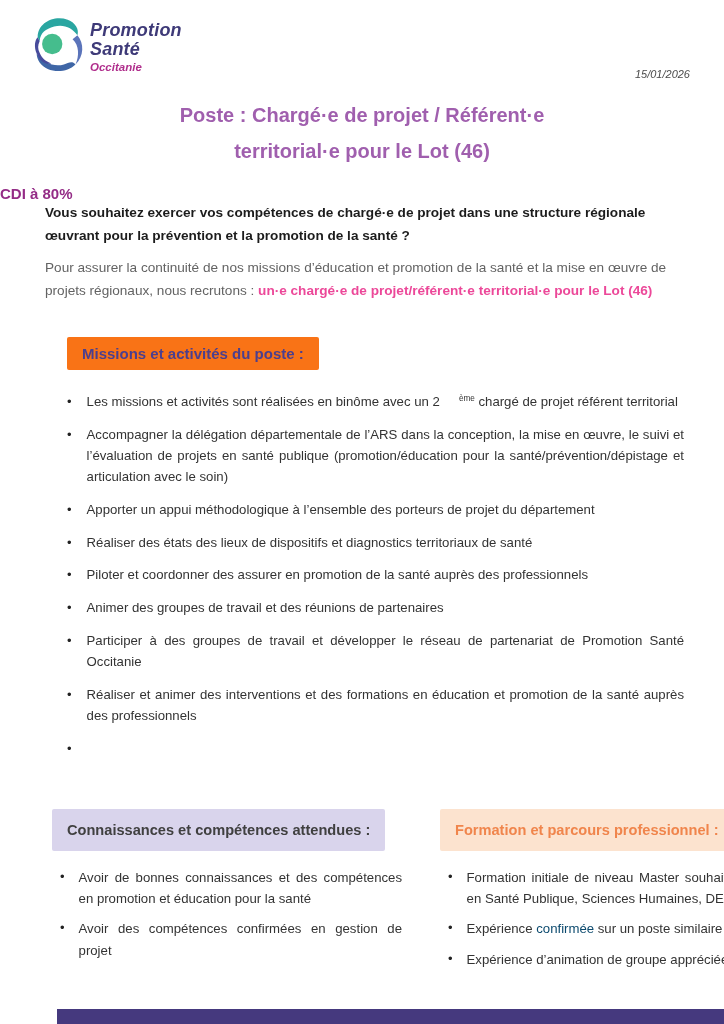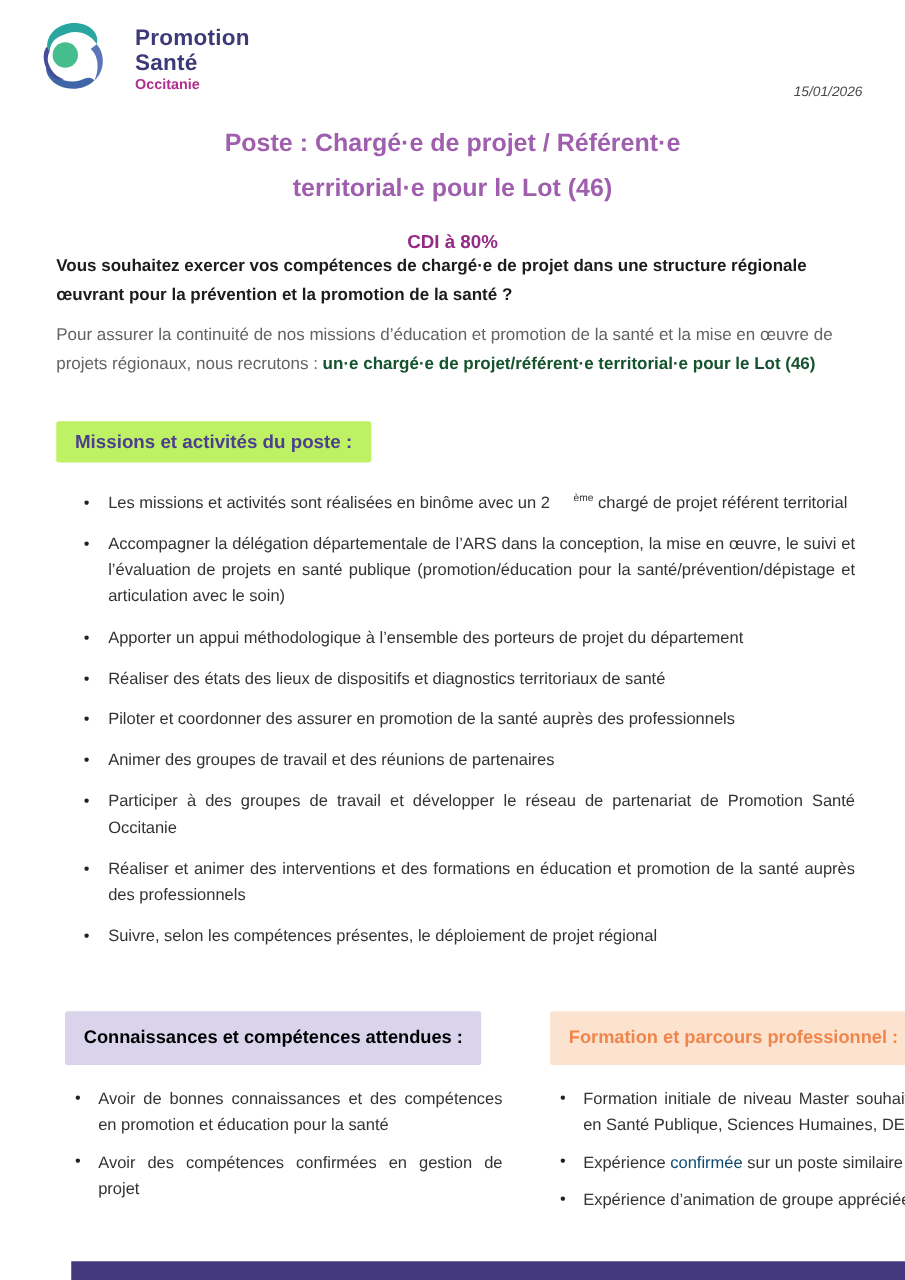--- a/index.html
+++ b/index.html
@@ -4,50 +4,50 @@
 <style>
   * { margin:0; padding:0; box-sizing:border-box; }
   html,body { background:#ffffff; }
   .page {
     position:relative; width:724px; height:1024px; margin:0 auto;
     background:#ffffff; overflow:hidden;
     font-family:"Liberation Sans", sans-serif; color:#333;
   }
   
   .header { position:relative; padding:14px 36px 0 28px; height:96px; }
-  .logo { display:flex; align-items:center; gap:18px; }
+  .logo { display:flex; align-items:center; gap:0;font-style:italic; }
   .logo-text { display:flex; flex-direction:column; }
   .logo-line1, .logo-line2 { font-weight:bold; color:#3e3a78; font-size:18px; line-height:1.08; letter-spacing:0.2px; }
   .logo-line3 { color:#b02e8c; font-weight:bold; font-size:11.5px; margin-top:2px; }
   .doc-date { position:absolute; top:68px; right:34px; font-size:11px; color:#4a4a4a;font-style:italic; }
   
   .title { text-align:center; color:#a05fae; font-size:20px; font-weight:bold; line-height:1.78; margin-top:2px; }
-  .contract { text-align:center; color:#942c86; font-weight:bold; font-size:15px; margin-top:16px; }
+  .contract { text-align:left; color:#942c86; font-weight:bold; font-size:15px; margin-top:16px; }
   
   .content { padding:0 40px 0 45px; }
   .intro-bold { font-weight:bold; color:#1c1c1c; font-size:13.6px; line-height:1.65; }
   .intro-gray { color:#636363; font-size:13.6px; line-height:1.7; margin-top:9px; }
-  .intro-gray .lead-bold { color:#14532d; font-weight:bold;text-align:center; }
+  .intro-gray .lead-bold { color:#ec4899; font-weight:bold;text-align:center; }
   
   .section-box {
-    display:inline-block; background:#bef264; color:#4b3f8e;
-    font-weight:bold; font-size:15px; padding:8px 15px; margin-top:35px; border-radius:2px;
+    display:inline-block; background:#f97316; color:#4b3f8e;
+    font-weight:bold; font-size:15px; padding:8px 15px; margin-top:35px; border-radius:2px;margin-left:22px;
   }
   
   .bullets { list-style:none; margin-top:22px; padding-left:22px; }
   .bullets li { display:flex; gap:15px; margin-bottom:12px; font-size:13.2px; color:#333; line-height:1.58; }
   .bullets .marker { flex:0 0 auto; font-size:13px; color:#222; }
   .bullets .li-text { text-align:justify; }
   sup.ord { vertical-align:super; font-size:0.62em; line-height:0;padding-left:19px; }
   
   .columns { display:flex; gap:38px; padding:0 28px 0 52px; margin-top:50px; }
   .col-left  { width:350px; flex:0 0 auto; }
   .col-right { width:302px; flex:0 0 auto; }
   .col-header { display:inline-block; font-weight:bold; font-size:14.6px; line-height:1.65; padding:9px 15px; border-radius:2px; }
-  .col-header.lavender { background:#d9d4ec; color:#000000; }
+  .col-header.lavender { background:#d9d4ec; color:#404040; }
   .col-header.peach    { background:#fce3cf; color:#f0854c; }
   .col-bullets { list-style:none; margin-top:16px; padding-left:8px; }
   .col-bullets li { display:flex; gap:14px; margin-bottom:9px; font-size:13.2px; color:#333; line-height:1.6; }
   .col-bullets .marker { flex:0 0 auto; font-size:13px; color:#222; }
   .col-bullets .li-text { text-align:justify; }
   .gray-word { color:#0c4a6e; }
   
   .footer-bar { position:absolute; bottom:0; left:57px; right:0; height:15px; background:#45397e; }
 </style>
 </head>
@@ -117,21 +117,20 @@
       <li>
         <span class="marker">•</span>
         <span class="li-text">Participer à des groupes de travail et développer le réseau de partenariat de Promotion Santé Occitanie</span>
       </li>
       <li>
         <span class="marker">•</span>
         <span class="li-text">Réaliser et animer des interventions et des formations en éducation et promotion de la santé auprès des professionnels</span>
       </li>
       <li>
         <span class="marker">•</span>
-        <span class="li-text">Suivre, selon les compétences présentes, le déploiement de projet régional</span>
       </li>
     </ul>
   </div>
 
   <div class="columns">
     <div class="col-left">
       <div class="col-header lavender">Connaissances et compétences attendues :</div>
       <ul class="col-bullets">
         <li>
           <span class="marker">•</span>

